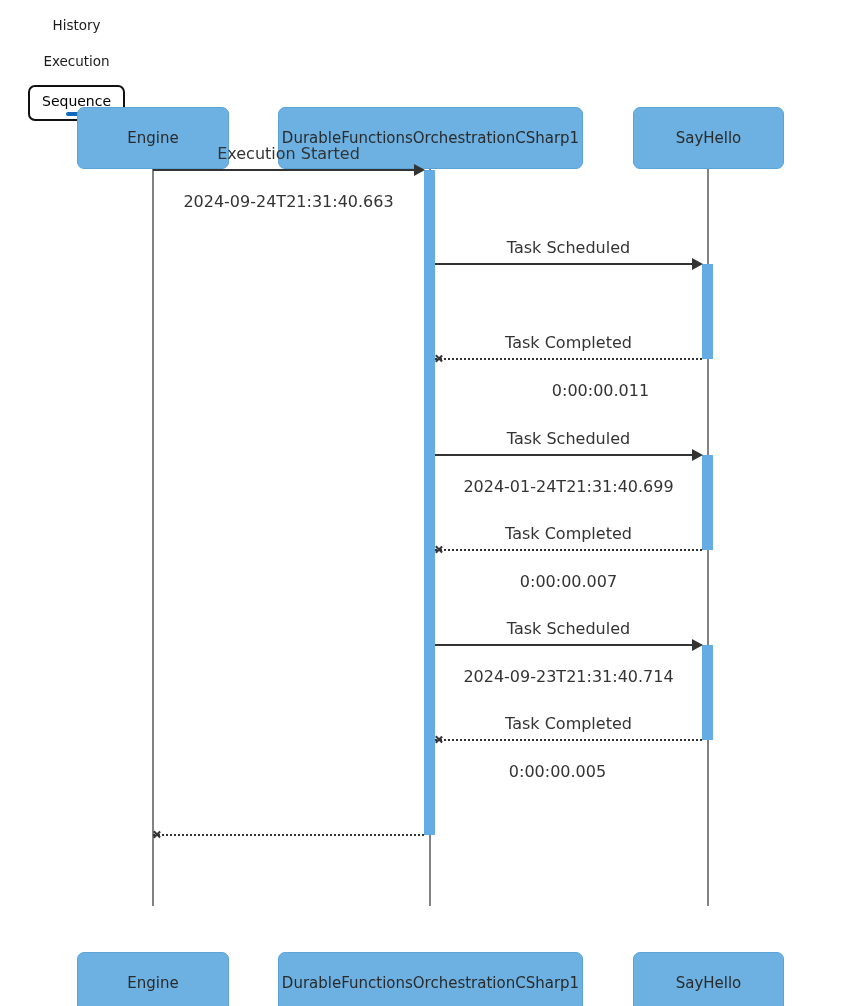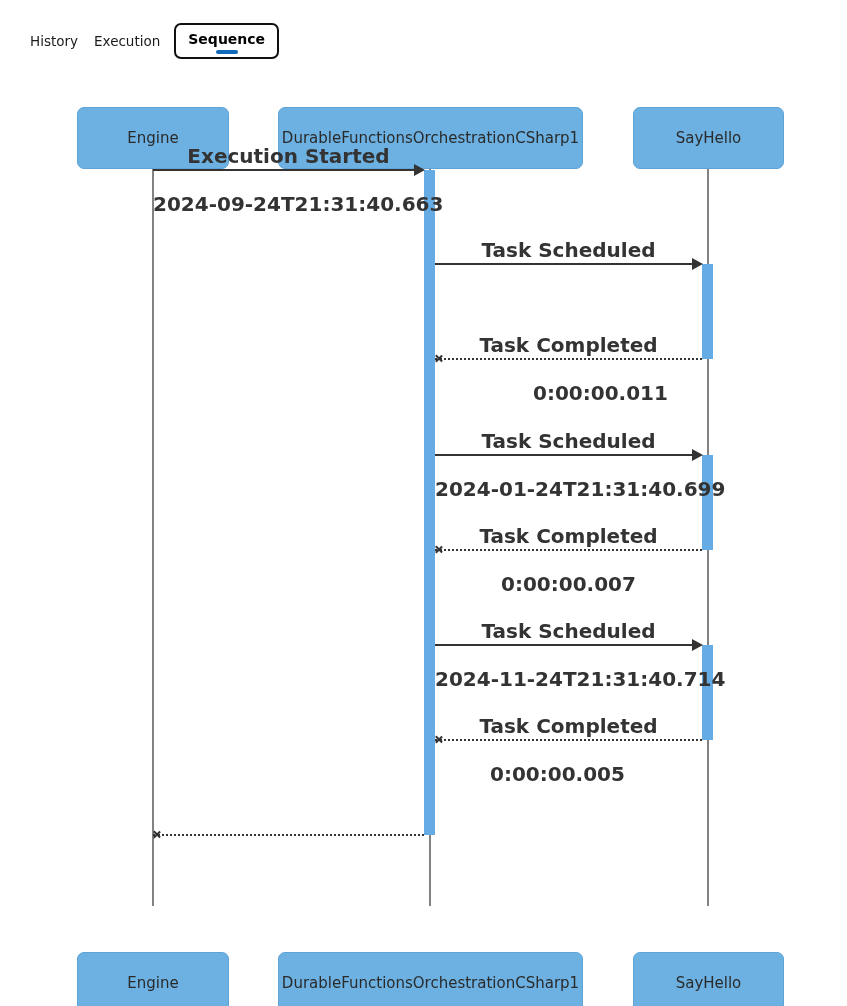--- a/index.html
+++ b/index.html
@@ -2,44 +2,44 @@
 <html style="--participant_fill: #6cb1e2; --participant_border: #5ea3d8; --activation_fill: #66ace4; --line: #333333; --lifeline: #828282; --tab_underline: #1169bc;"><head>
 <meta charset="utf-8">
 <style>
   html,body{margin:0;padding:0;background:#ffffff;}
   .canvas{
     position:relative;width:847px;height:1006px;background:#ffffff;
     font-family:"DejaVu Sans","Liberation Sans",sans-serif;
     color:#333;overflow:hidden;
   }
   
-  .tabbar{position:absolute;left:28px;top:23px;display:flex;align-items:center;gap:12px;}
+  .tabbar{position:absolute;left:28px;top:13px;display:flex;align-items:center;gap:12px;flex-direction:column;}
   .tab{font-size:13.5px;color:#1b1b1b;padding:4px 2px;cursor:pointer;white-space:nowrap;}
   .tab-active{
     position:relative;border:2px solid #101010;border-radius:7px;
-    padding:6px 12px 10px 12px;font-weight:bold;font-size:14px;color:#000;
+    padding:6px 12px 10px 12px;font-weight:normal;font-size:14px;color:#000;
   }
   .tab-underline{
     position:absolute;left:50%;transform:translateX(-50%);bottom:3px;
     width:22px;height:4px;border-radius:2px;
     background:var(--tab_underline,#1169bc);
   }
   
   .participant{
     position:absolute;height:62px;border-radius:7px;
     background:var(--participant_fill,#6cb1e2);
     border:1px solid var(--participant_border,#5ea3d8);
     display:flex;align-items:center;justify-content:center;
     font-size:15px;color:#2a2a2a;white-space:nowrap;box-sizing:border-box;margin-top:46px;
   }
   .lifeline{position:absolute;width:1.5px;background:var(--lifeline,#828282);}
   .activation{position:absolute;width:11px;background:var(--activation_fill,#66ace4);}
   
   .msg-label,.msg-time{
-    position:absolute;text-align:center;font-size:20px;color:#333;white-space:nowrap;font-weight:bold;
+    position:absolute;text-align:center;font-size:16px;color:#333;white-space:nowrap;
   }
   .line-solid{position:absolute;height:0;border-top:2px solid var(--line,#333333);}
   .line-dashed{position:absolute;height:0;border-top:2px dotted var(--line,#333333);}
   .arrowhead{
     position:absolute;width:0;height:0;border-style:solid;
     border-width:6px 0 6px 11px;
     border-color:transparent transparent transparent var(--line,#333333);
   }
   .cross{position:absolute;width:9px;height:9px;}
   .cross::before,.cross::after{
@@ -96,21 +96,21 @@
   <div class="msg-time" style="left:435px;top:477px;width:267px;">2024-01-24T21:31:40.699</div>
 
   <div class="msg-label" style="left:435px;top:524px;width:267px;">Task Completed</div>
   <div class="line-dashed" style="left:435px;top:549px;width:267px;"></div>
   <div class="cross" style="left:434px;top:545px;"></div>
   <div class="msg-time" style="left:435px;top:572px;width:267px;">0:00:00.007</div>
 
   <div class="msg-label" style="left:435px;top:619px;width:267px;">Task Scheduled</div>
   <div class="line-solid" style="left:435px;top:644px;width:257px;"></div>
   <div class="arrowhead" style="left:692px;top:639px;"></div>
-  <div class="msg-time" style="left:435px;top:667px;width:267px;">2024-11-24T21:31:40.714</div>
+  <div class="msg-time" style="left:435px;top:667px;width:267px;">2024-09-23T21:31:40.714</div>
 
   <div class="msg-label" style="left:435px;top:714px;width:267px;">Task Completed</div>
   <div class="line-dashed" style="left:435px;top:739px;width:267px;"></div>
   <div class="cross" style="left:434px;top:735px;"></div>
   <div class="msg-time" style="left:424px;top:762px;width:267px;">0:00:00.005</div>
 
   <div class="line-dashed" style="left:153px;top:834px;width:271px;"></div>
   <div class="cross" style="left:152px;top:830px;"></div>
 
   <div class="participant" style="left:77px;top:906px;width:152px;">Engine</div>

